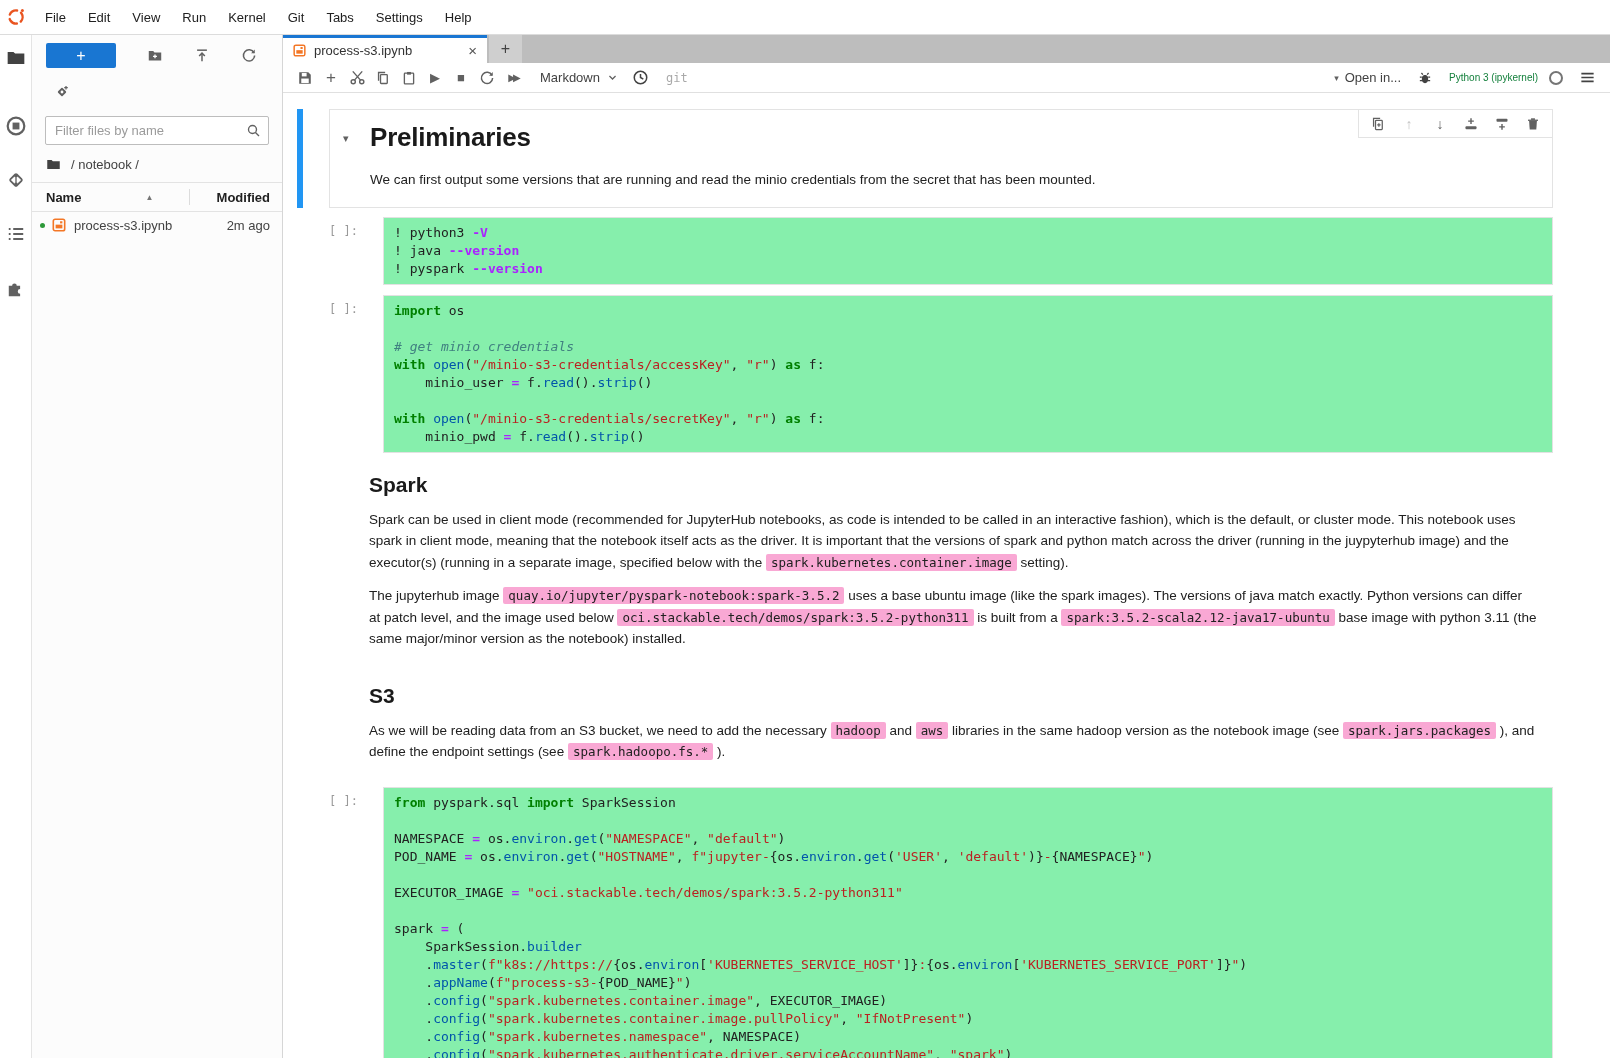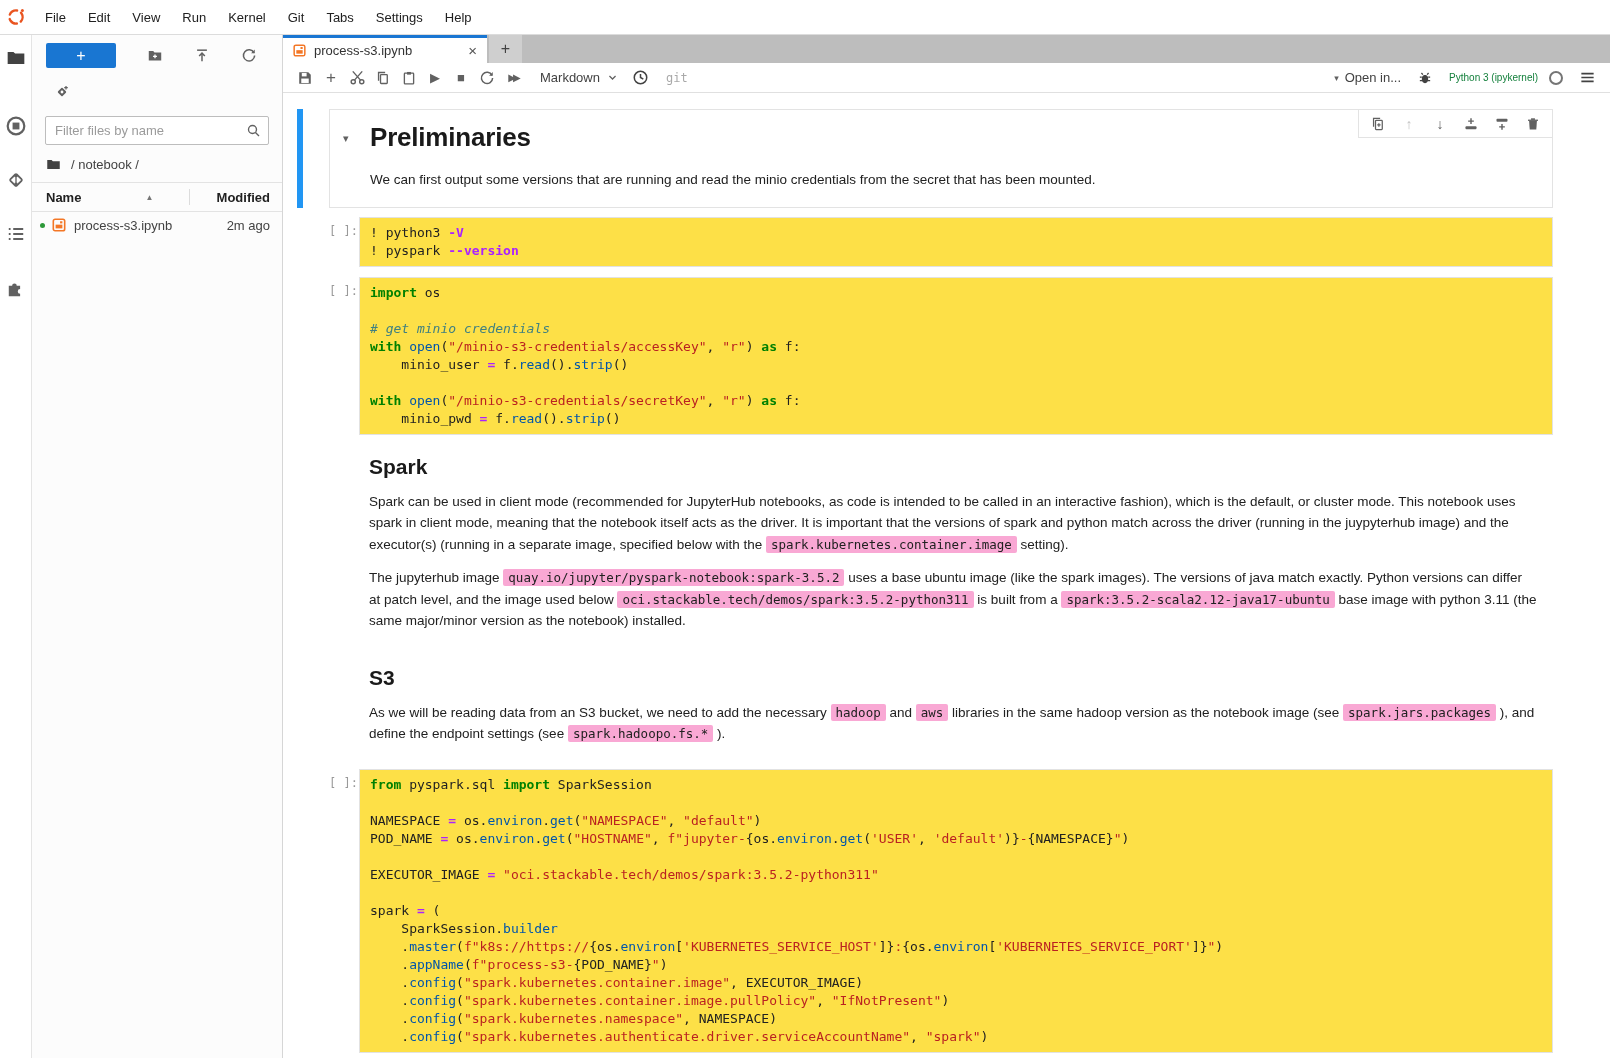--- a/index.html
+++ b/index.html
@@ -72,21 +72,21 @@
   .cell-md-active h1 { font-size:26px; font-weight:600; color:#1a1a1a; margin:2px 0 16px; letter-spacing:-0.2px; }
   .md-p { font-size:13.5px; line-height:21.5px; color:#212121; }
 
   #cell-toolbar { position:absolute; top:-1px; right:-1px; height:29px; background:#fff; border:1px solid #e3e3e3; display:flex; align-items:center; gap:13px; padding:0 10px; }
   .ct-btn { width:18px; height:18px; display:flex; align-items:center; justify-content:center; color:#616161; }
   .ct-arrow { font-size:14px; color:#616161; }
   .ct-disabled { color:#c3c3c3; }
 
   .cell-code { display:flex; margin-bottom:10px; }
   .prompt { width:30px; flex:none; padding-top:7px; font-family:"DejaVu Sans Mono",monospace; font-size:12px; color:#999; }
-  .editor { flex:1; background:#fde047; border:1px solid #e2e2e2; padding:6px 10px; }
+  .editor { flex:1; background:#86efac; border:1px solid #e2e2e2; padding:6px 10px;margin-left:24px; }
   .cl { font-family:"DejaVu Sans Mono",monospace; font-size:13px; line-height:18px; white-space:pre; color:#212121; }
   .t-d { color:#212121; }
   .t-k { color:#008000; font-weight:bold; }
   .t-s { color:#BA2121; }
   .t-c { color:#408080; font-style:italic; }
   .t-o { color:#AA22FF; font-weight:bold; }
   .t-f { color:#0055aa;text-align:center; }
   .t-m { color:#AA22FF; font-weight:bold; }
 
   .cell-md { padding:2px 16px 2px 40px; margin:6px 0 10px; }
@@ -345,20 +345,21 @@
           </span>
         </div>
         <h1>Preliminaries</h1>
         <div class="md-p">We can first output some versions that are running and read the minio credentials from the secret that has been mounted.</div>
       </div>
 
       <div class="cell-code">
         <div class="prompt">[ ]:</div>
         <div class="editor">
             <div class="cl"><span class="t-d">! python3 </span><span class="t-m">-V</span></div>
+            <div class="cl"><span class="t-d">! java </span><span class="t-m">--version</span></div>
             <div class="cl"><span class="t-d">! pyspark </span><span class="t-m">--version</span></div>
           </div>
       </div>
 
       <div class="cell-code">
         <div class="prompt">[ ]:</div>
         <div class="editor">
             <div class="cl"><span class="t-k">import</span><span class="t-d"> os</span></div>
             <div class="cl">&nbsp;</div>
             <div class="cl"><span class="t-c"># get minio credentials</span></div>

